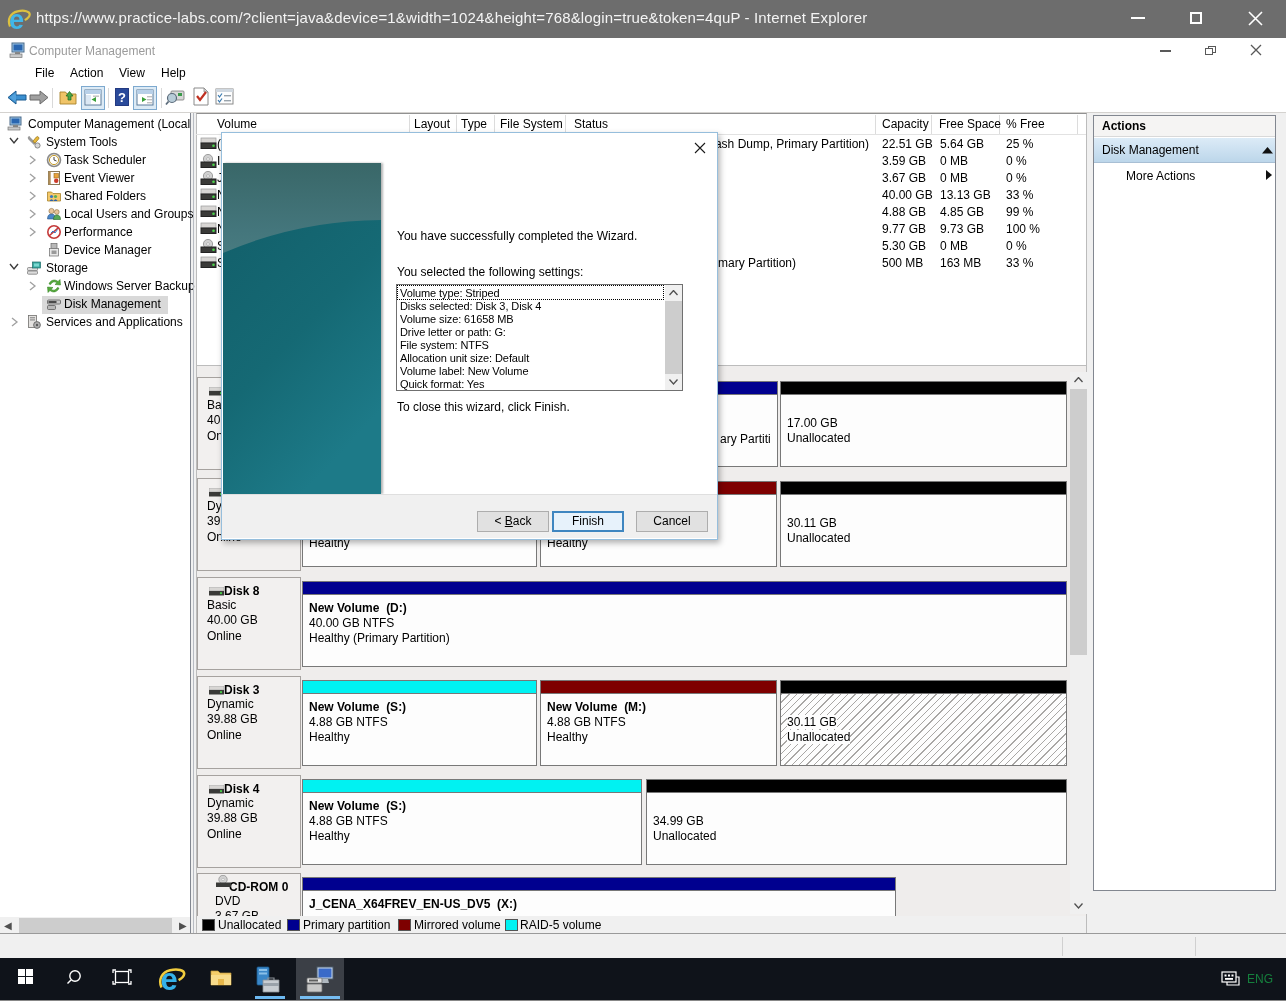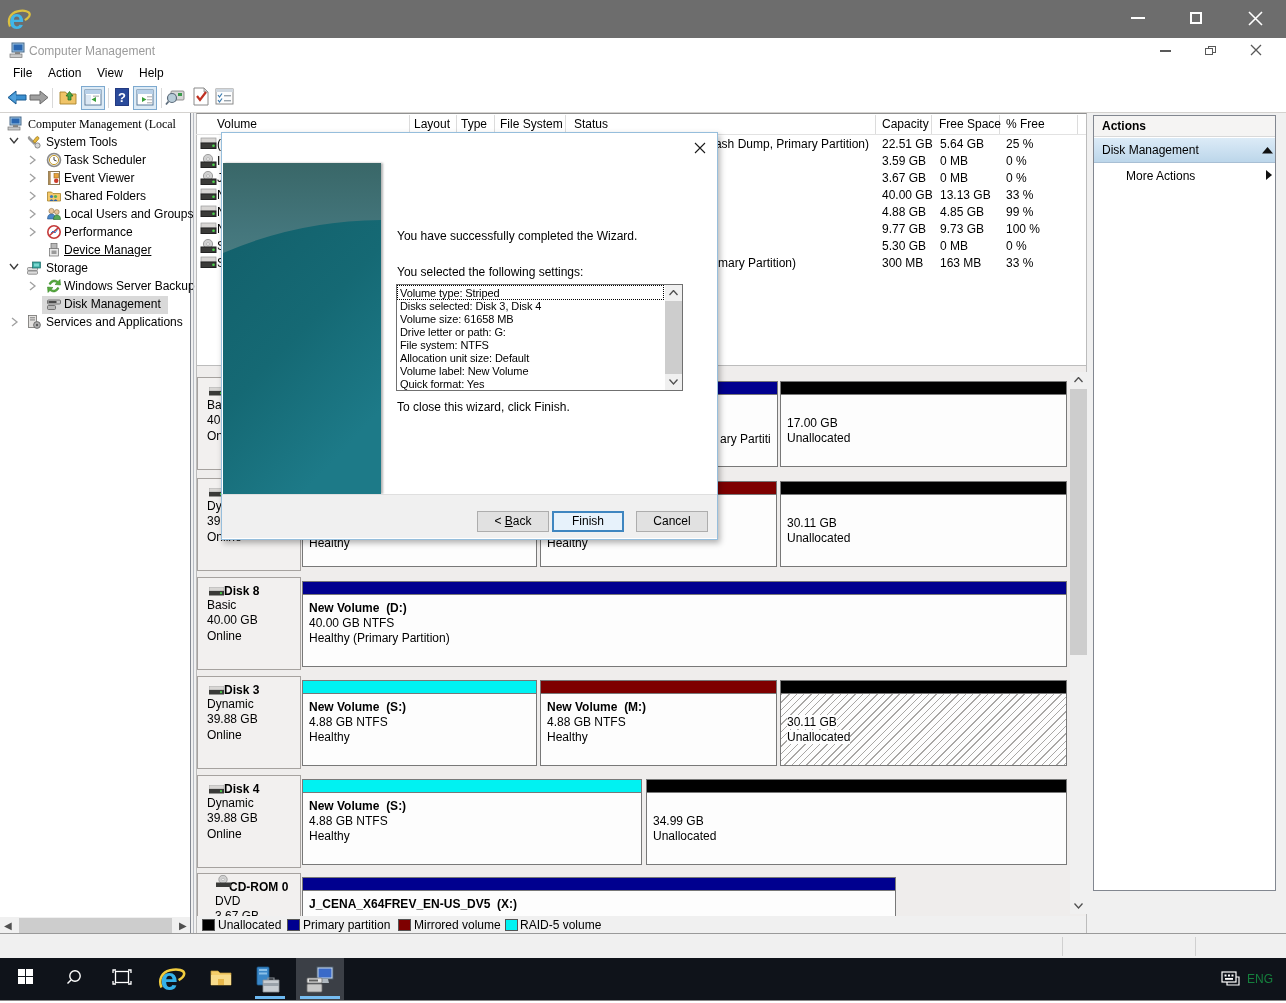--- a/index.html
+++ b/index.html
@@ -11,21 +11,21 @@
 
 #iebar { left:0; top:0; width:1286px; height:38px; background:#6d6d6d; }
 #ieurl { left:36px; top:9px; color:#f4f4f4; font-size:15px; letter-spacing:0.14px; }
 
 
 #apptitle { left:0; top:38px; width:1286px; height:24px; background:#fff; }
 #apptitletext { left:29px; top:44px; color:#9b9b9b; font-size:12px; }
 
 
 #menubar { left:0; top:62px; width:1286px; height:22px; background:#fff; }
-.menuitem { top:66px; font-size:12px; }
+.menuitem { top:66px; font-size:12px;margin-left:22px; }
 
 
 #toolbar { left:0; top:84px; width:1286px; height:29px; background:#fff; border-bottom:1px solid #d4d2cf; }
 .tbsep { top:88px; width:1px; height:20px; background:#d9d9d9; }
 .tbbox { top:86px; width:24px; height:24px; border:1px solid #7da9cf; background:#dceaf5; }
 
 
 #tree { left:0; top:113px; width:191px; height:822px; background:#fff; border-right:1px solid #828790; }
 .trow { position:absolute; height:18px; line-height:18px; font-size:12px; white-space:nowrap; }
 #treehs { left:0; top:917px; width:190px; height:17px; background:#f0f0f0; }
@@ -86,20 +86,21 @@
 #setscroll { position:absolute; right:0; top:0; width:17px; height:105px; background:#f0f0f0; }
 </style>
 </head>
 <body>
 <div id="stage">
   <div id="iebar" class="abs"></div>
   <svg class="abs" style="left:7px; top:7px;" width="25" height="24" viewBox="0 0 25 24">
     <text x="2" y="21.5" font-family="Liberation Sans" font-size="27" font-weight="bold" fill="#41b6e8">e</text>
     <path d="M3 19.5 C 0 12.5, 3.5 5.8, 10.5 4.3 C 17.5 2.8, 23 4.4, 22.7 7.6 C 22.5 9.7, 20.3 11.7, 17.8 13.1" stroke="#dcc040" stroke-width="2.2" fill="none"></path>
   </svg>
+  <div id="ieurl" class="abs">https://www.practice-labs.com/?client=java&amp;device=1&amp;width=1024&amp;height=768&amp;login=true&amp;token=4quP - Internet Explorer</div>
   <div class="abs" style="left:1131px; top:17px; width:14px; height:2px; background:#fff;"></div>
   <div class="abs" style="left:1190px; top:12px; width:12px; height:12px; border:2px solid #fff;"></div>
   <svg class="abs" style="left:1248px; top:11px;" width="15" height="15">
       <path d="M1 1 L14 14 M14 1 L1 14" stroke="#fff" stroke-width="1.6"></path>
     </svg>
 
   <div id="apptitle" class="abs"></div>
   <svg class="abs" style="left:9px; top:42px;" width="17" height="16" viewBox="0 0 17 16">
     <rect x="3" y="1" width="12" height="9" fill="#9cc4e4" stroke="#4a6a8a"></rect>
     <rect x="4.5" y="2.5" width="9" height="6" fill="#2a66b0"></rect>
@@ -178,21 +179,21 @@
 
   <div class="abs" style="left:0; top:113px; width:1286px; height:820px; background:#f0f0f0;"></div>
   <div id="tree" class="abs"></div>
 
   <svg class="abs" style="left:7px; top:116px;" width="17" height="15" viewBox="0 0 17 15">
     <rect x="3" y="1" width="11" height="8" fill="#9cc4e4" stroke="#4a6a8a"></rect>
     <rect x="4.5" y="2.5" width="8" height="5" fill="#2a66b0"></rect>
     <rect x="6" y="9" width="5" height="2" fill="#888"></rect>
     <rect x="1" y="11" width="12" height="3" fill="#c9c9c9" stroke="#777" stroke-width=".7"></rect>
   </svg>
-  <div class="trow abs" style="left:28px; top:115px;font-family:Liberation Serif, serif;">Computer Management (Local</div>
+  <div class="trow abs" style="left:28px; top:115px;">Computer Management (Local</div>
 
   <svg class="abs" style="left:9px; top:137px;" width="10" height="8">
       <path d="M1 1 L5 6 L9 1" fill="none" stroke="#3c3c3c" stroke-width="1.4"></path>
     </svg>
   <svg class="abs" style="left:26px; top:134px;" width="16" height="16" viewBox="0 0 16 16">
     <path d="M3 2 q-2 1 -1 3 l6 6 2-2 -6-6 q0-1 -1-1z" fill="#9a9a9a"></path>
     <rect x="9" y="2" width="3" height="7" rx="1.2" fill="#e8b83a" stroke="#8a6a14" stroke-width=".6" transform="rotate(40 10 5)"></rect>
     <circle cx="11.5" cy="11.5" r="2.6" fill="#d9d9d9" stroke="#707070" stroke-width=".8"></circle>
   </svg>
   <div class="trow abs" style="left:46px; top:133px;">System Tools</div>
@@ -248,21 +249,21 @@
     <path d="M3.5 11.5 L12 4" stroke="#c43a3a" stroke-width="1.6"></path>
     <path d="M5 9 L7 7 L9 9 L11.5 5.5" stroke="#3a76c4" stroke-width="1" fill="none"></path>
   </svg>
   <div class="trow abs" style="left:64px; top:223px;">Performance</div>
 
   <svg class="abs" style="left:46px; top:242px;" width="16" height="16" viewBox="0 0 16 16">
     <rect x="5" y="1.5" width="6" height="5" fill="#b8b8b8" stroke="#6a6a6a" stroke-width=".7"></rect>
     <rect x="3.5" y="6.5" width="9" height="7.5" fill="#e8e8e8" stroke="#6a6a6a" stroke-width=".7"></rect>
     <rect x="5.5" y="8.5" width="5" height="3.5" fill="#9a9a9a"></rect>
   </svg>
-  <div class="trow abs" style="left:64px; top:241px;text-decoration:underline;">Device Manager</div>
+  <div class="trow abs" style="left:64px; top:241px;">Device Manager</div>
 
   <svg class="abs" style="left:9px; top:263px;" width="10" height="8">
       <path d="M1 1 L5 6 L9 1" fill="none" stroke="#3c3c3c" stroke-width="1.4"></path>
     </svg>
   <svg class="abs" style="left:26px; top:260px;" width="16" height="16" viewBox="0 0 16 16">
     <rect x="1.5" y="7.5" width="10" height="3.2" rx="1" fill="#dcdcdc" stroke="#707070" stroke-width=".7"></rect>
     <rect x="1.5" y="11" width="10" height="3.2" rx="1" fill="#dcdcdc" stroke="#707070" stroke-width=".7"></rect>
     <rect x="6.5" y="2" width="8" height="6" fill="#3aa8a0" stroke="#1a6a66" stroke-width=".7"></rect>
     <rect x="8" y="3.5" width="5" height="3" fill="#7ad8d0"></rect>
   </svg>
@@ -434,21 +435,21 @@
     <svg class="vic" width="17" height="13" viewBox="0 0 17 13">
         <rect x="1" y="1" width="15" height="5" fill="#d8d6d4" stroke="#9a9a9a" stroke-width=".7"></rect>
         <rect x="1" y="6" width="15" height="5.5" fill="#3a3a38" stroke="#222"></rect>
         <circle cx="13.5" cy="8.7" r="1.3" fill="#4ad44a"></circle>
       </svg>
     <span class="vn" style="left:217px;">System Reserved</span>
       <span class="vn" style="left:414px;">Simple</span>
       <span class="vn" style="left:461px;">Basic</span>
       <span class="vn" style="left:500px;">NTFS</span>
     <span class="vn vre" style="right:490px;">Healthy (System, Active, Primary Partition)</span>
-    <span class="vn" style="left:882px;">300 MB</span>
+    <span class="vn" style="left:882px;">500 MB</span>
       <span class="vn" style="left:940px;">163 MB</span>
       <span class="vn" style="left:1006px;">33 %</span>
   </div>
 
   <div id="gview" class="abs"></div>
 
   <div class="dlab abs" style="top:377px;">
     <svg class="dlic" width="15" height="9" viewBox="0 0 15 9">
         <rect x="0" y="0" width="15" height="4" fill="#d8d6d4" stroke="#9a9a9a" stroke-width=".6"></rect>
         <rect x="0" y="4" width="15" height="4.5" fill="#3a3a38"></rect>

